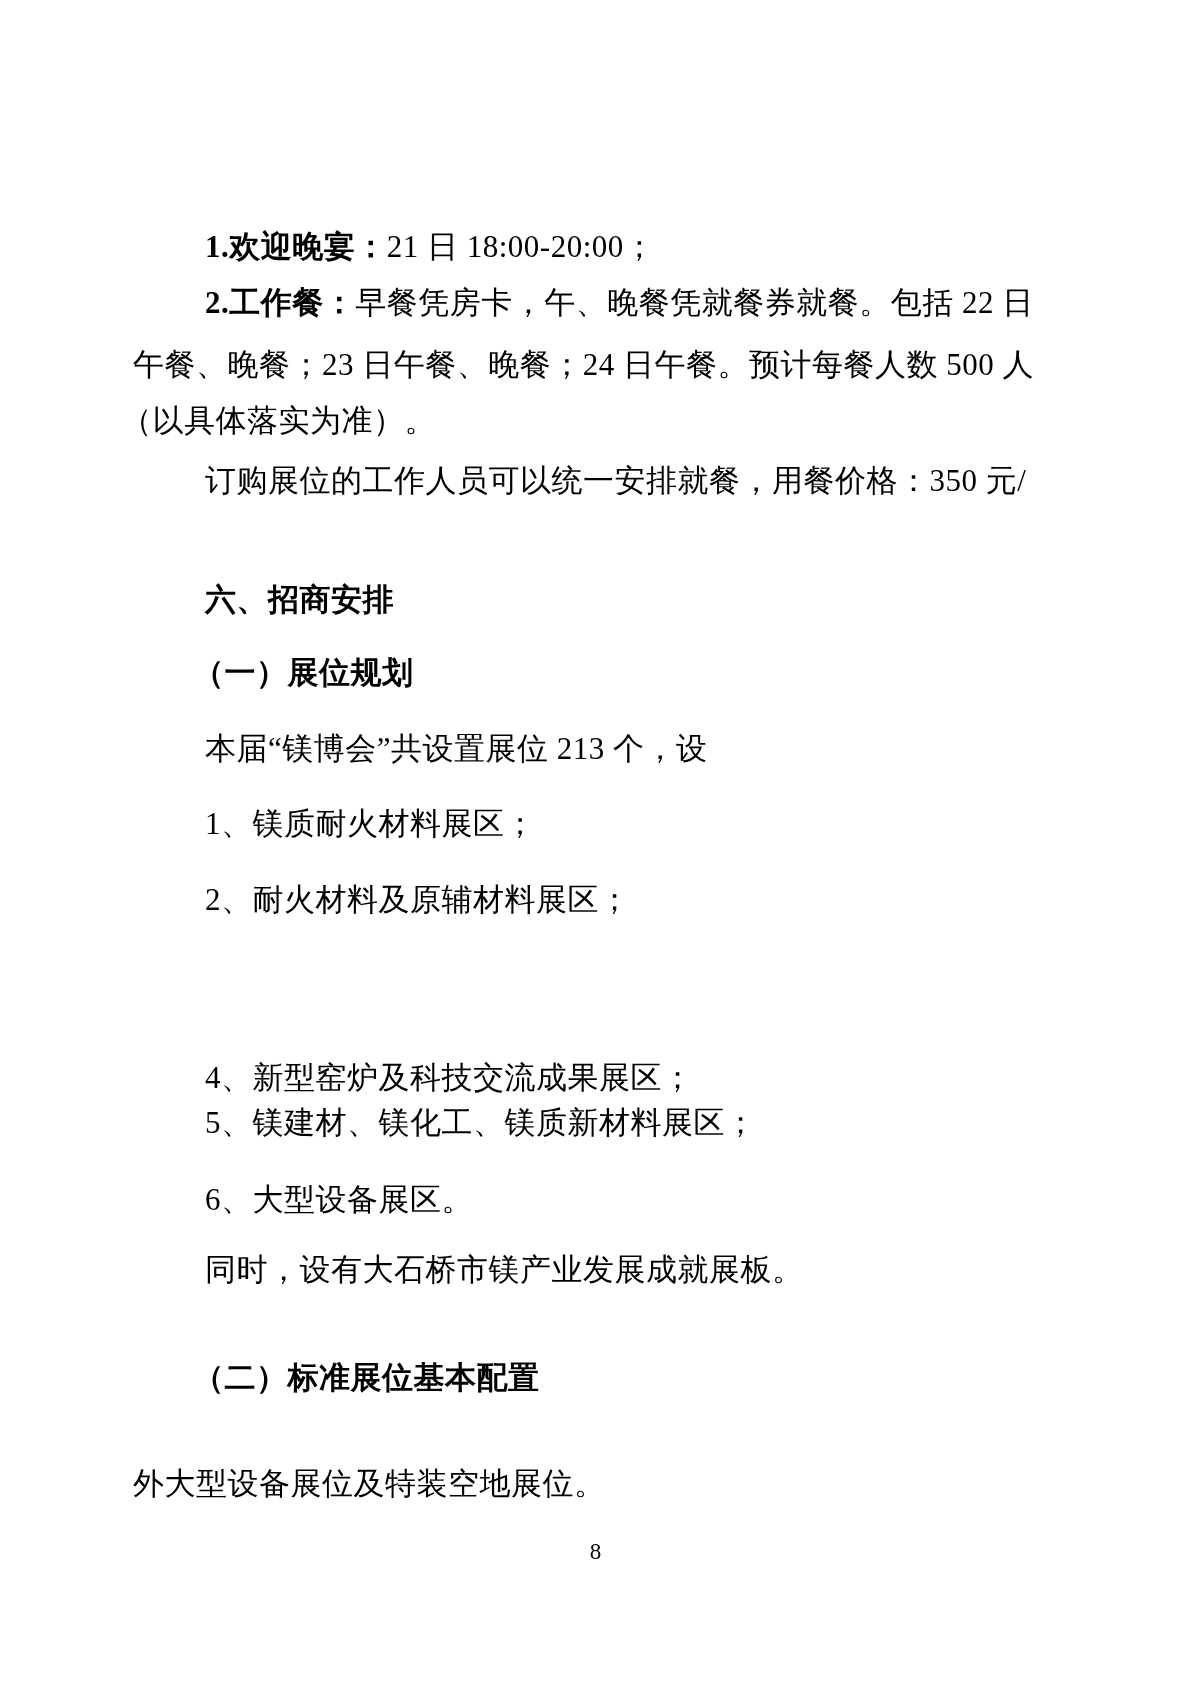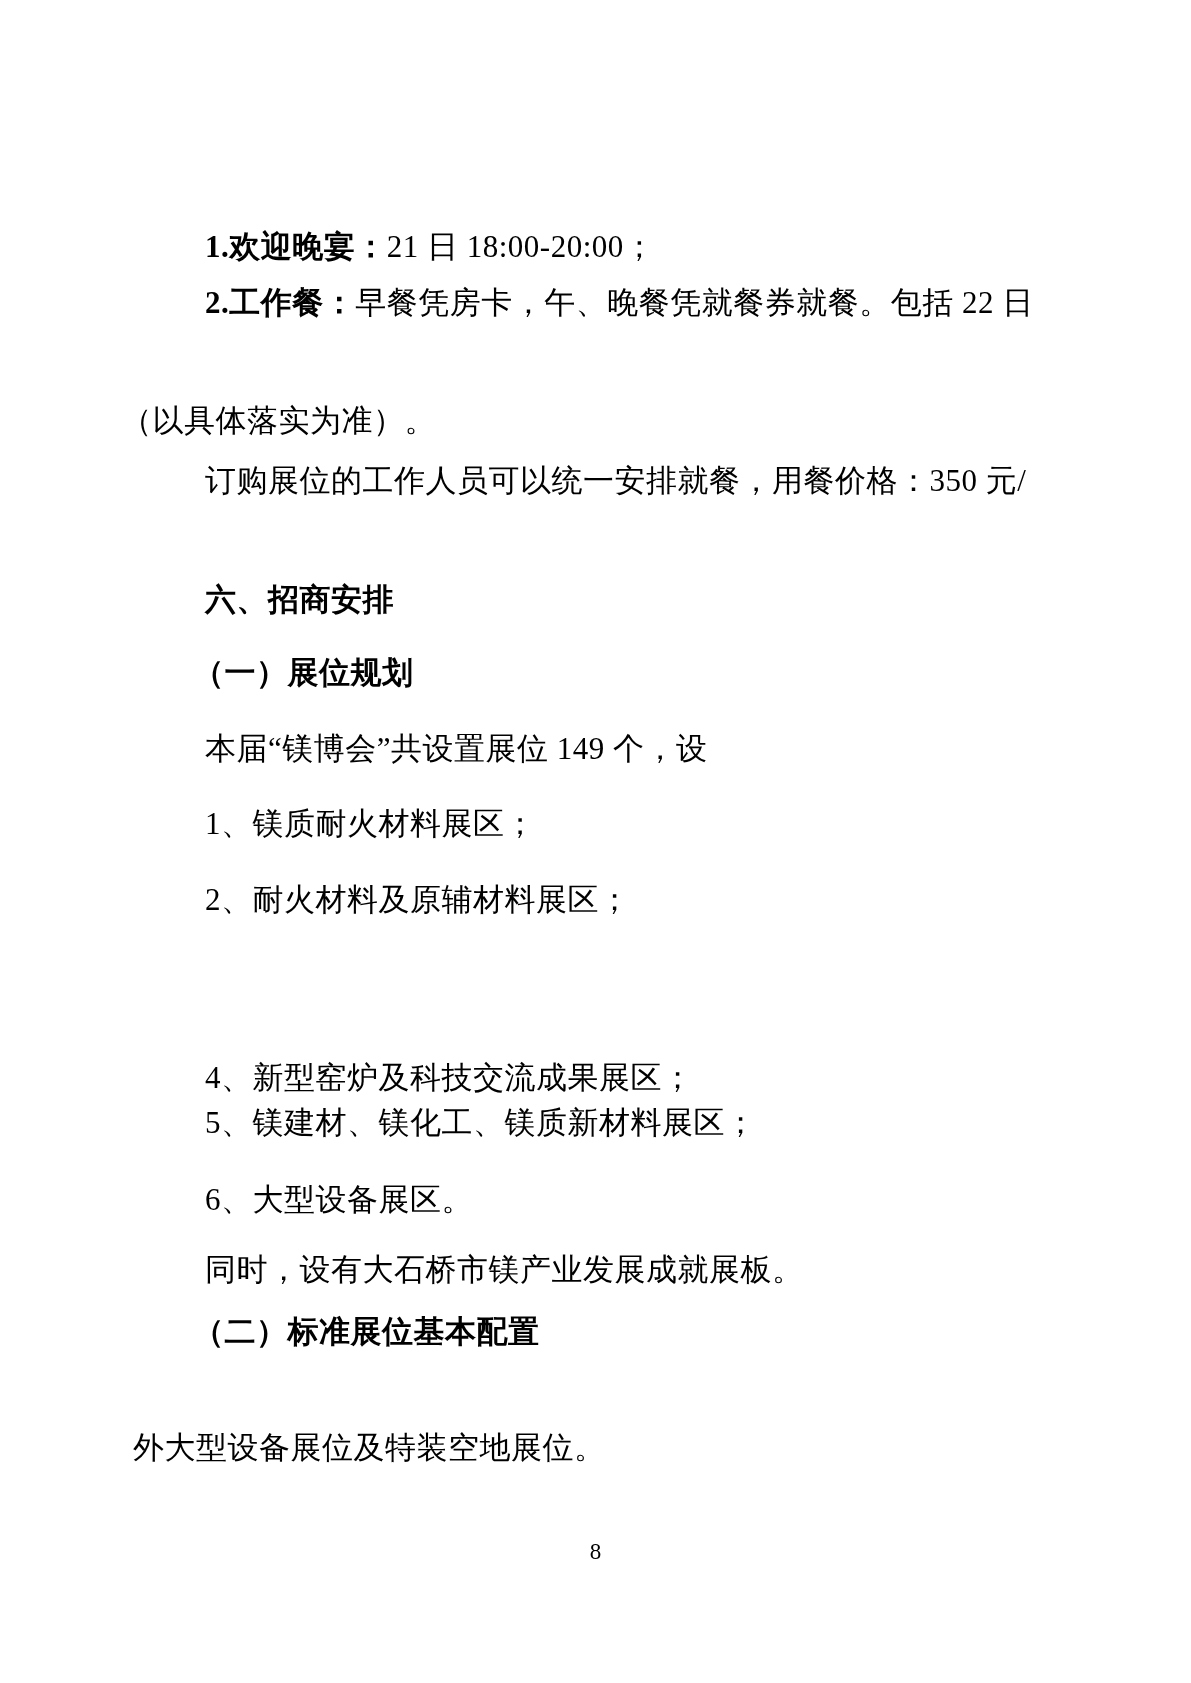--- a/index.html
+++ b/index.html
@@ -42,45 +42,46 @@
 </style>
 </head>
 <body>
 
 <div class="page">
 
   <div class="line indent" style="top:229px"><span class="b">1.欢迎晚宴：</span><span>21 日 18:00-20:00；</span></div>
 
   <div class="line indent" style="top:285px"><span class="b">2.工作餐：</span><span>早餐凭房卡，午、晚餐凭就餐券就餐。包括 22 日</span></div>
 
+  <div class="line" style="top:347px"><span>午餐、晚餐；23 日午餐、晚餐；24 日午餐。预计每餐人数 500 人</span></div>
 
   <div class="line paren-left" style="top:403px"><span>（以具体落实为准）。</span></div>
 
   <div class="line indent" style="top:463px"><span>订购展位的工作人员可以统一安排就餐，用餐价格：350 元/</span></div>
 
 
   <div class="line indent bold" style="top:582px"><span>六、招商安排</span></div>
 
   <div class="line paren-indent bold" style="top:655px"><span>（一）展位规划</span></div>
 
-  <div class="line indent" style="top:731px"><span>本届“镁博会”共设置展位 149 个，设</span></div>
+  <div class="line indent" style="top:731px"><span>本届“镁博会”共设置展位 213 个，设</span></div>
 
   <div class="line indent" style="top:806px"><span>1、镁质耐火材料展区；</span></div>
 
   <div class="line indent" style="top:882px"><span>2、耐火材料及原辅材料展区；</span></div>
 
 
   <div class="line indent" style="top:1060px"><span>4、新型窑炉及科技交流成果展区；</span></div>
 
   <div class="line indent" style="top:1105px"><span>5、镁建材、镁化工、镁质新材料展区；</span></div>
 
   <div class="line indent" style="top:1182px"><span>6、大型设备展区。</span></div>
 
   <div class="line indent" style="top:1252px"><span>同时，设有大石桥市镁产业发展成就展板。</span></div>
 
-  <div class="line paren-indent bold" style="top:1314px"><span>（二）标准展位基本配置</span></div>
+  <div class="line paren-indent bold" style="top:1360px"><span>（二）标准展位基本配置</span></div>
 
 
-  <div class="line" style="top:1430px"><span>外大型设备展位及特装空地展位。</span></div>
+  <div class="line" style="top:1466px"><span>外大型设备展位及特装空地展位。</span></div>
 
   <div class="pagenum">8</div>
 
 </div>
 
 </body></html>

